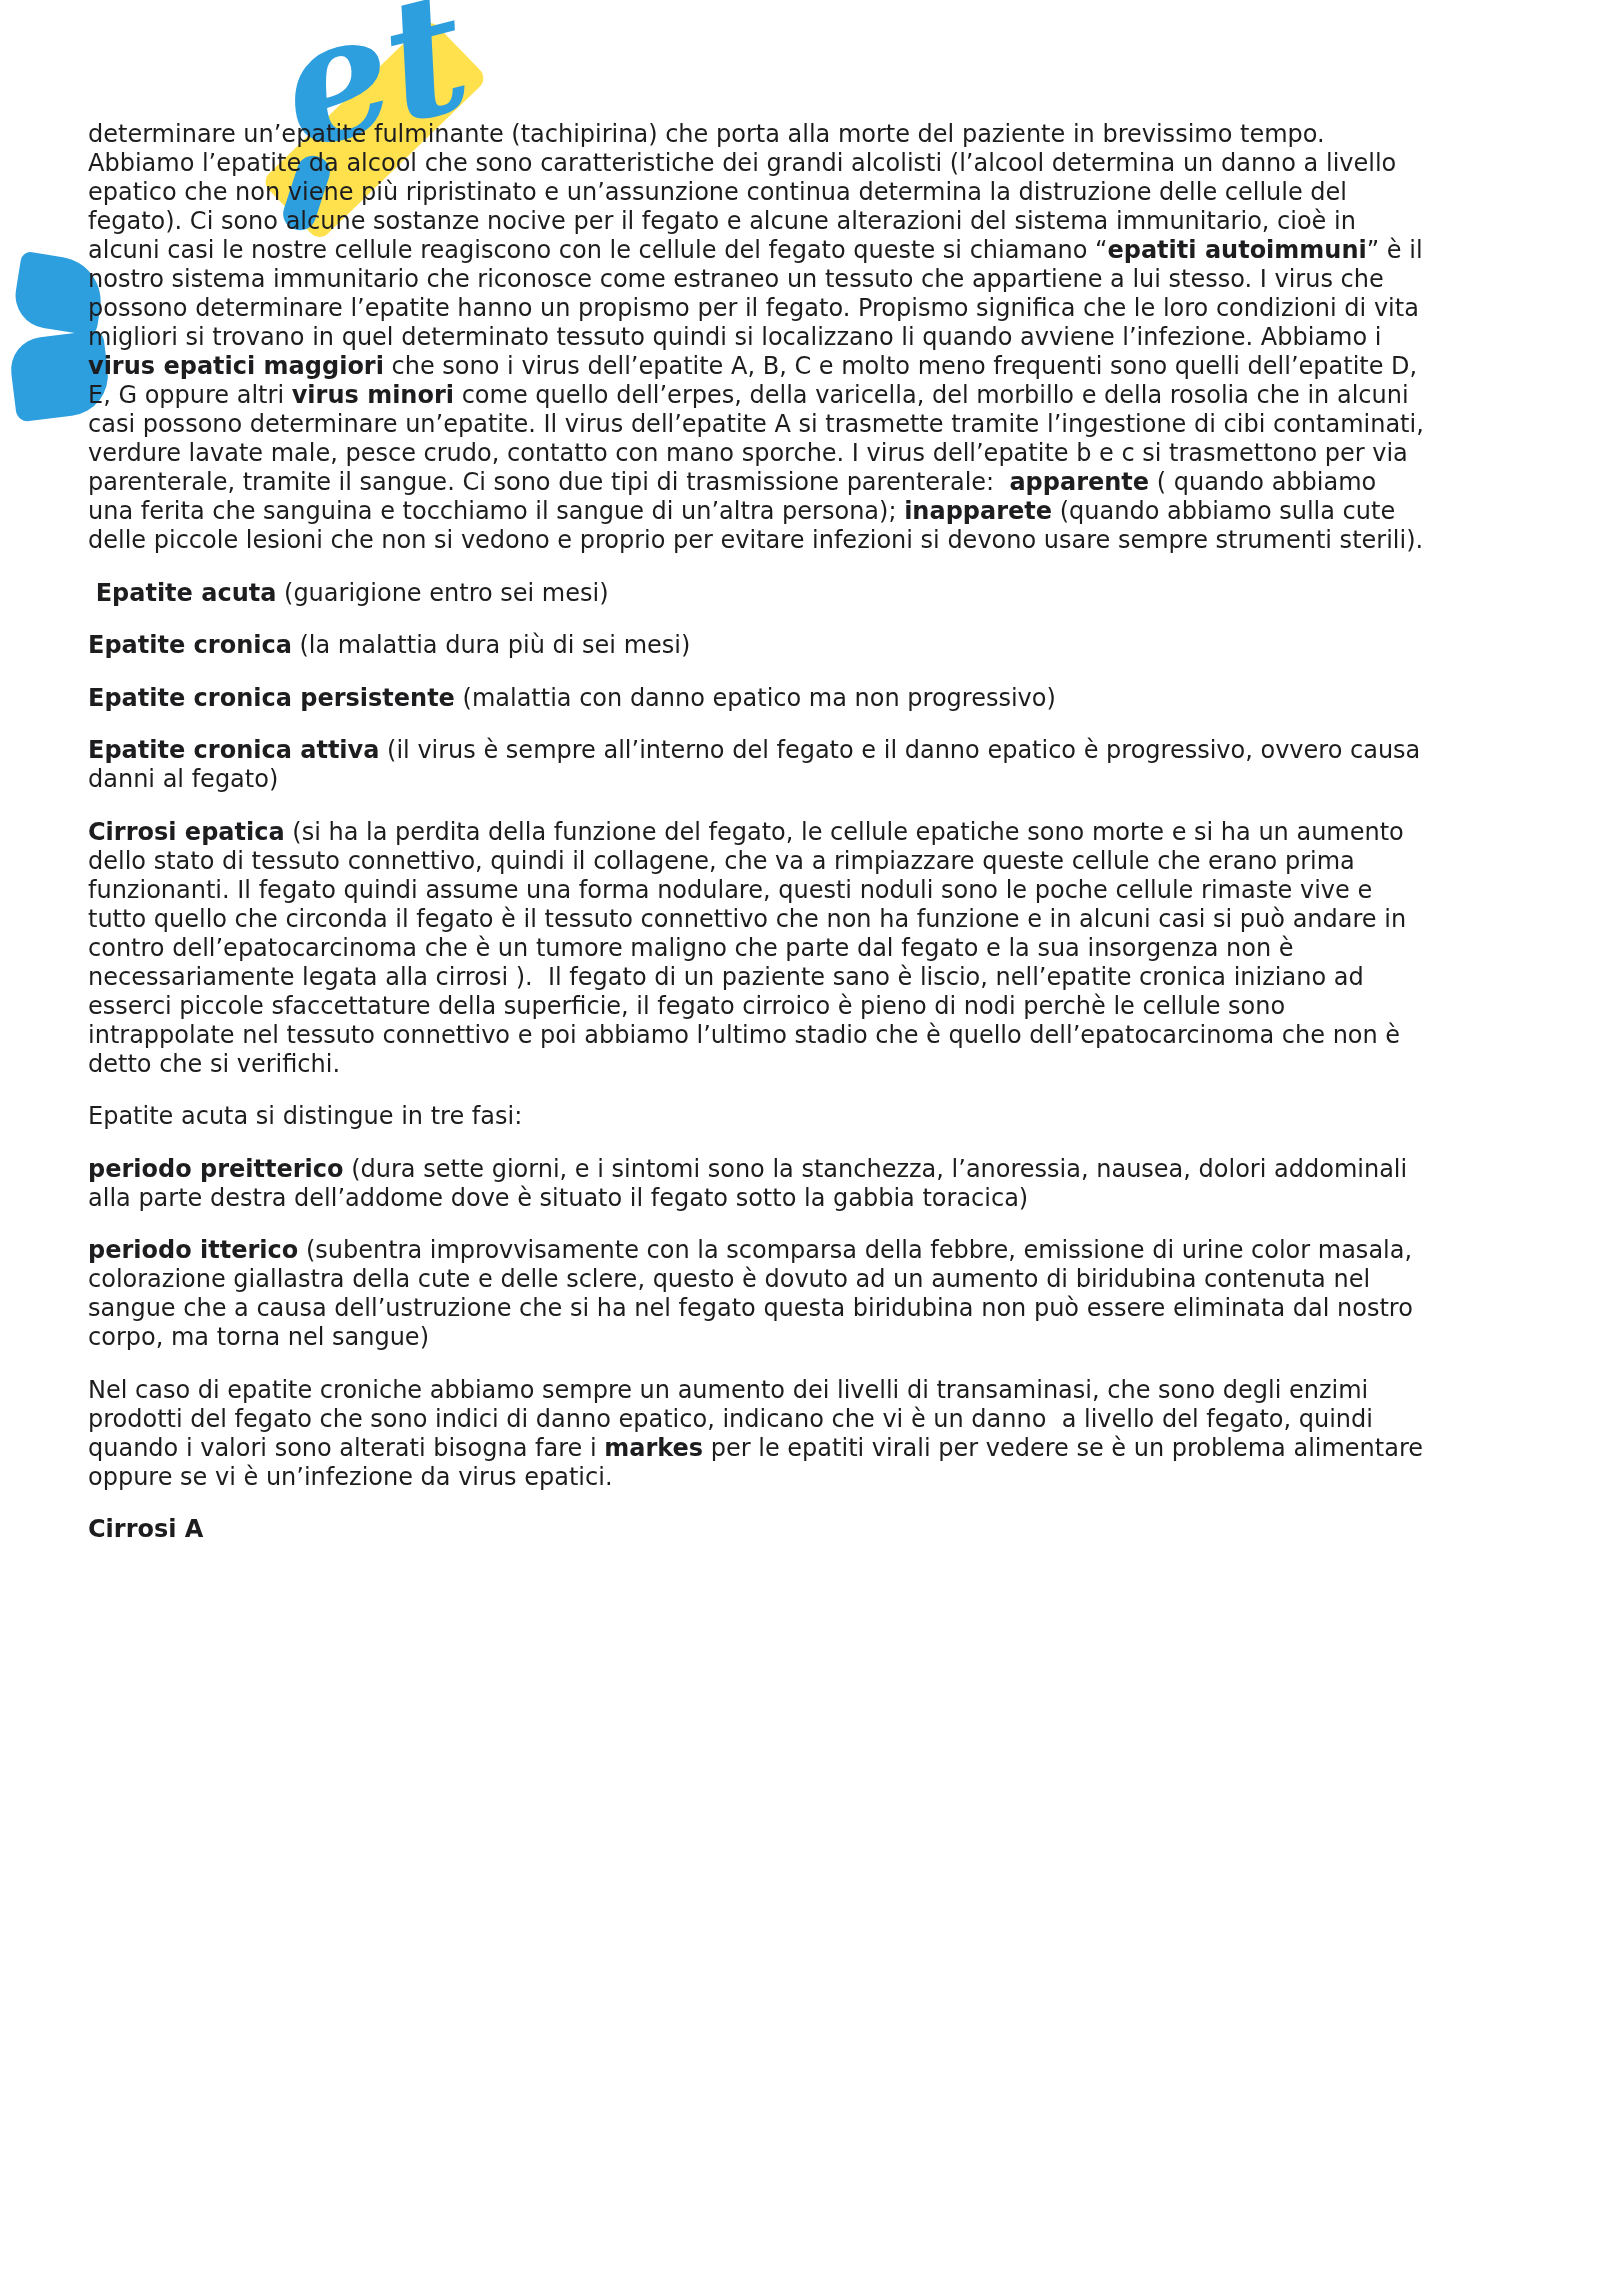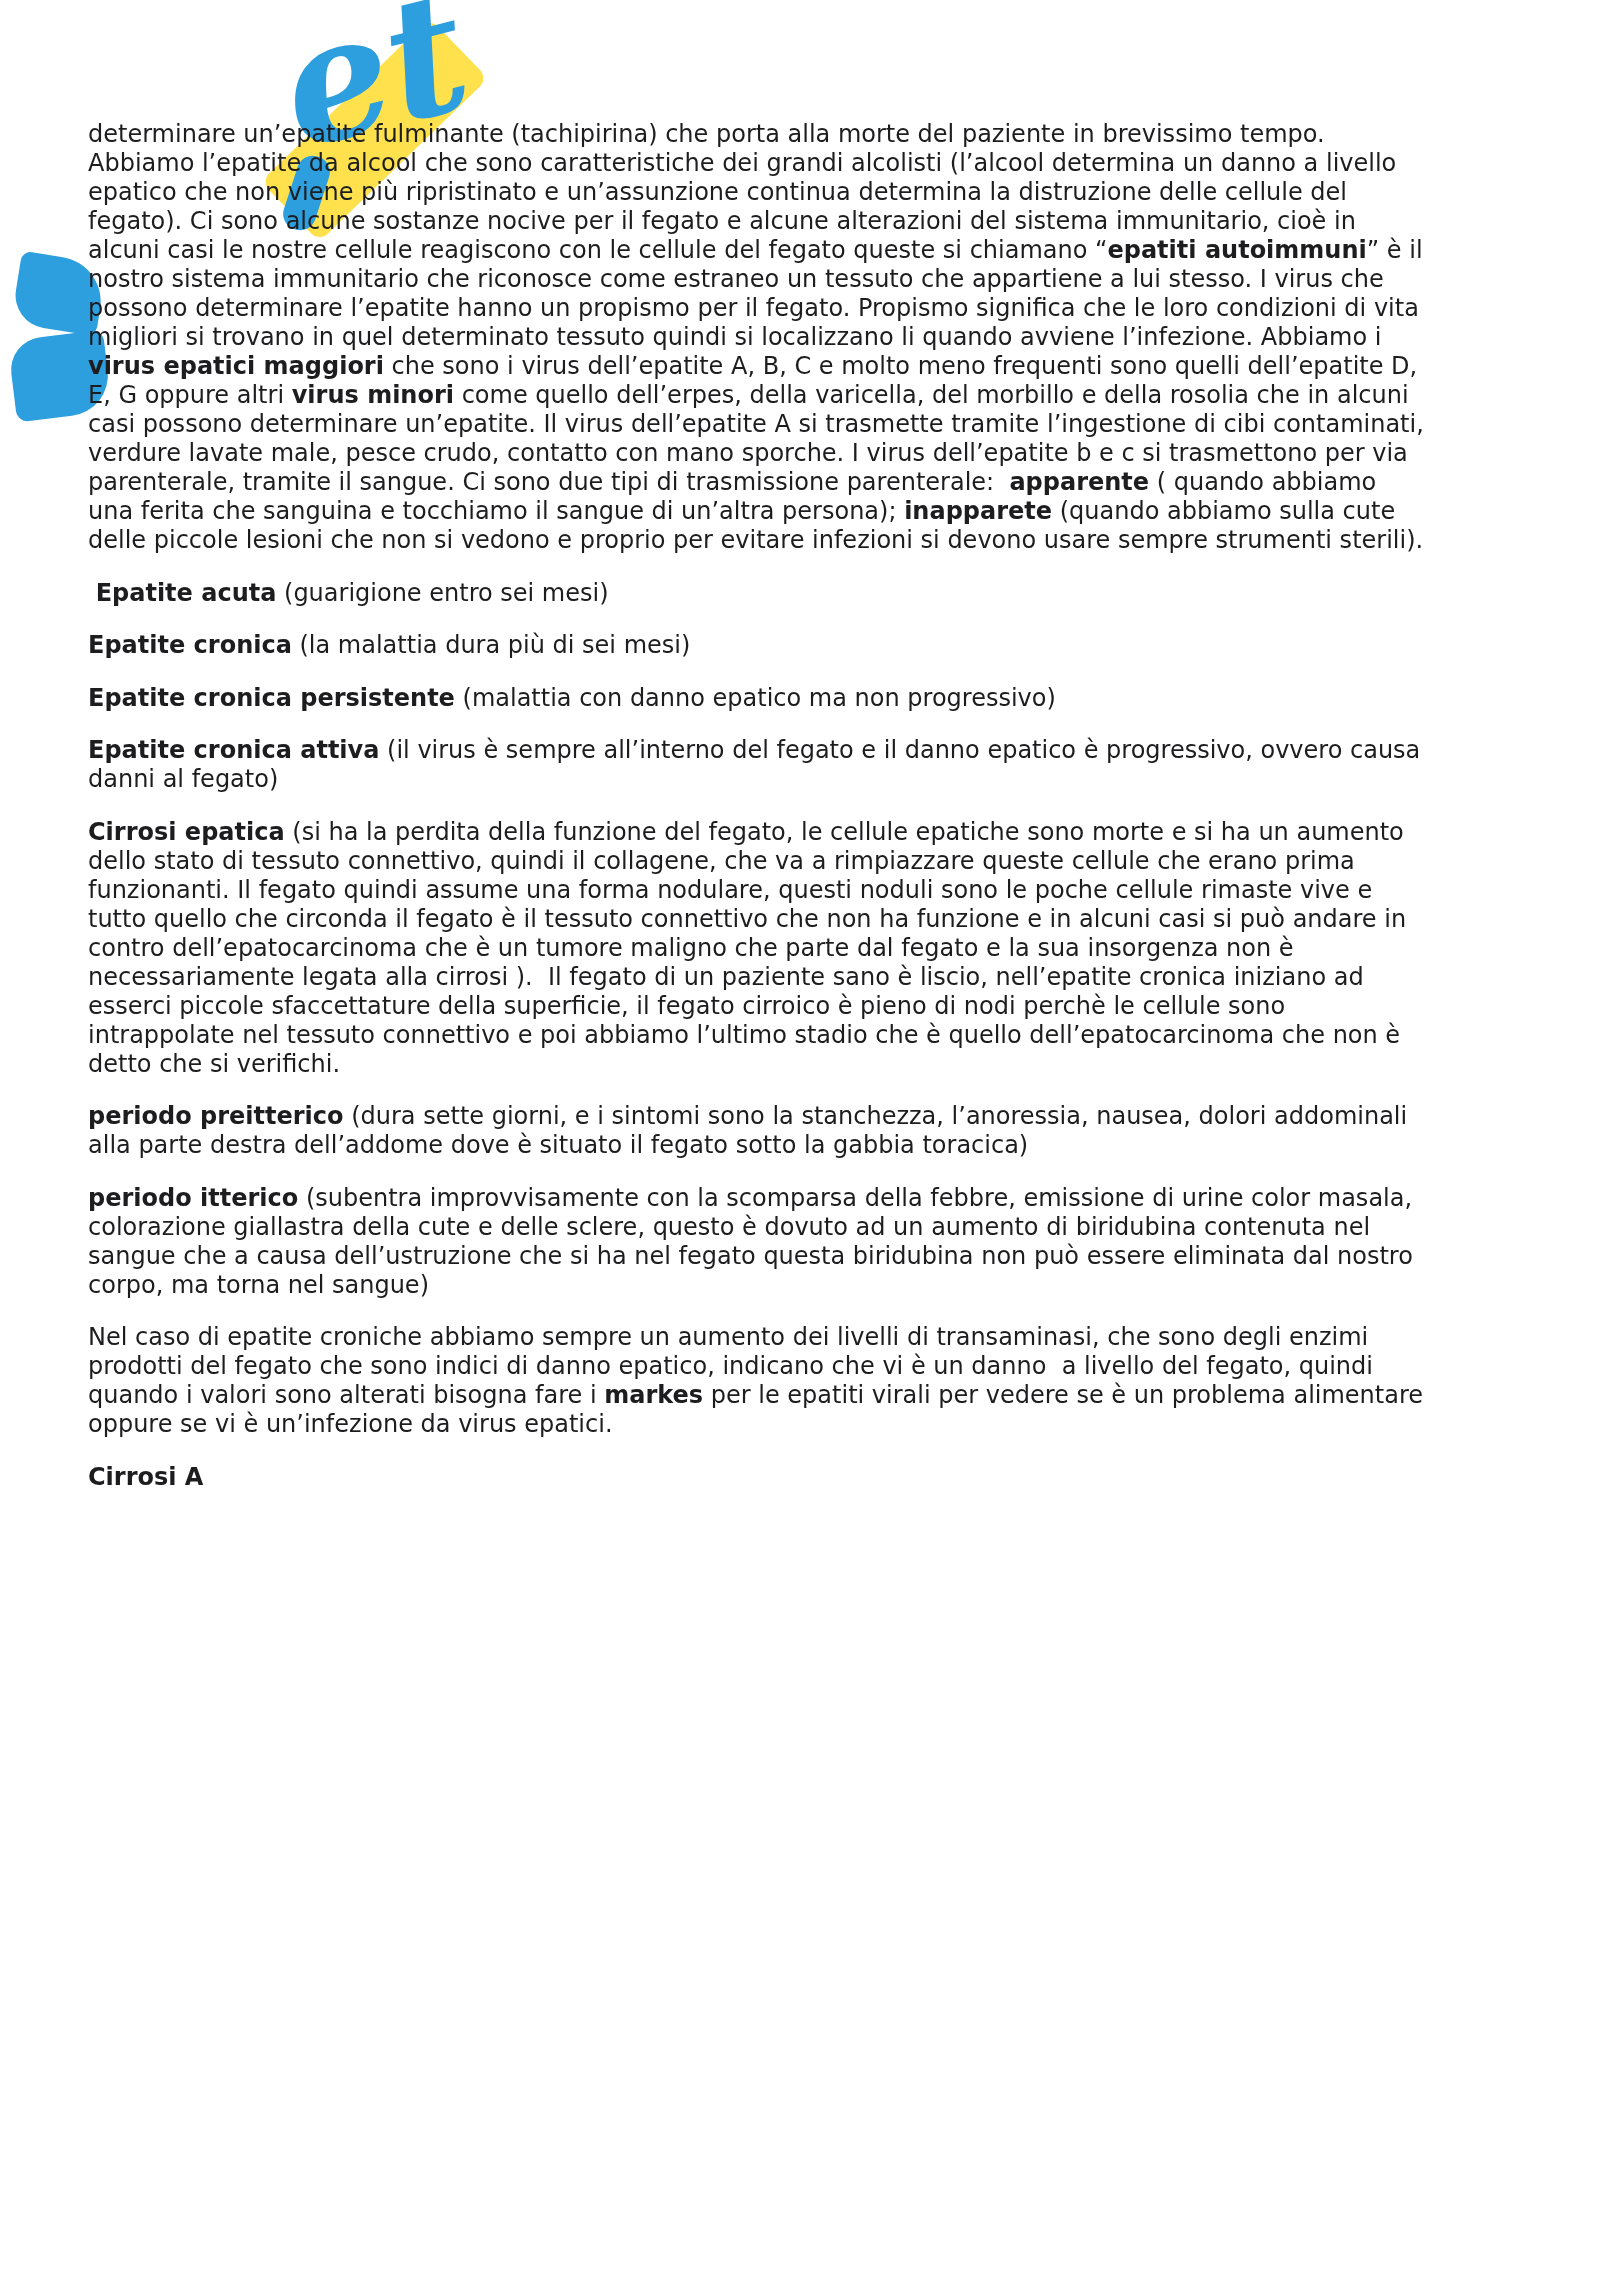--- a/index.html
+++ b/index.html
@@ -93,18 +93,19 @@
   <div class="wm-script" style="color: rgb(45, 158, 222);">et</div>
 </div>
 
 <div class="page-text" style="color: rgb(29, 29, 31);">
     <p><span>determinare un’epatite fulminante (tachipirina) che porta alla morte del paziente in brevissimo tempo. Abbiamo l’epatite da alcool che sono caratteristiche dei grandi alcolisti (l’alcool determina un danno a livello epatico che non viene più ripristinato e un’assunzione continua determina la distruzione delle cellule del fegato). Ci sono alcune sostanze nocive per il fegato e alcune alterazioni del sistema immunitario, cioè in alcuni casi le nostre cellule reagiscono con le cellule del fegato queste si chiamano “</span><span class="bold">epatiti autoimmuni</span><span>” è il nostro sistema immunitario che riconosce come estraneo un tessuto che appartiene a lui stesso. I virus che possono determinare l’epatite hanno un propismo per il fegato. Propismo significa che le loro condizioni di vita migliori si trovano in quel determinato tessuto quindi si localizzano li quando avviene l’infezione. Abbiamo i </span><span class="bold">virus epatici maggiori</span><span> che sono i virus dell’epatite A, B, C e molto meno frequenti sono quelli dell’epatite D, E, G oppure altri </span><span class="bold">virus minori</span><span> come quello dell’erpes, della varicella, del morbillo e della rosolia che in alcuni casi possono determinare un’epatite. Il virus dell’epatite A si trasmette tramite l’ingestione di cibi contaminati, verdure lavate male, pesce crudo, contatto con mano sporche. I virus dell’epatite b e c si trasmettono per via parenterale, tramite il sangue. Ci sono due tipi di trasmissione parenterale:  </span><span class="bold">apparente</span><span> ( quando abbiamo una ferita che sanguina e tocchiamo il sangue di un’altra persona); </span><span class="bold">inapparete</span><span> (quando abbiamo sulla cute delle piccole lesioni che non si vedono e proprio per evitare infezioni si devono usare sempre strumenti sterili).</span></p>
     <p><span> </span><span class="bold">Epatite acuta</span><span> (guarigione entro sei mesi)</span></p>
     <p><span class="bold">Epatite cronica</span><span> (la malattia dura più di sei mesi)</span></p>
     <p><span class="bold">Epatite cronica persistente</span><span> (malattia con danno epatico ma non progressivo)</span></p>
     <p><span class="bold">Epatite cronica attiva</span><span> (il virus è sempre all’interno del fegato e il danno epatico è progressivo, ovvero causa danni al fegato)</span></p>
     <p><span class="bold">Cirrosi epatica</span><span> (si ha la perdita della funzione del fegato, le cellule epatiche sono morte e si ha un aumento dello stato di tessuto connettivo, quindi il collagene, che va a rimpiazzare queste cellule che erano prima funzionanti. Il fegato quindi assume una forma nodulare, questi noduli sono le poche cellule rimaste vive e tutto quello che circonda il fegato è il tessuto connettivo che non ha funzione e in alcuni casi si può andare in contro dell’epatocarcinoma che è un tumore maligno che parte dal fegato e la sua insorgenza non è necessariamente legata alla cirrosi ).  Il fegato di un paziente sano è liscio, nell’epatite cronica iniziano ad esserci piccole sfaccettature della superficie, il fegato cirroico è pieno di nodi perchè le cellule sono intrappolate nel tessuto connettivo e poi abbiamo l’ultimo stadio che è quello dell’epatocarcinoma che non è detto che si verifichi.</span></p>
+    <p><span>Epatite acuta si distingue in tre fasi:</span></p>
     <p><span class="bold">periodo preitterico</span><span> (dura sette giorni, e i sintomi sono la stanchezza, l’anoressia, nausea, dolori addominali alla parte destra dell’addome dove è situato il fegato sotto la gabbia toracica)</span></p>
     <p><span class="bold">periodo itterico</span><span> (subentra improvvisamente con la scomparsa della febbre, emissione di urine color masala, colorazione giallastra della cute e delle sclere, questo è dovuto ad un aumento di biridubina contenuta nel sangue che a causa dell’ustruzione che si ha nel fegato questa biridubina non può essere eliminata dal nostro corpo, ma torna nel sangue)</span></p>
     <p><span>Nel caso di epatite croniche abbiamo sempre un aumento dei livelli di transaminasi, che sono degli enzimi prodotti del fegato che sono indici di danno epatico, indicano che vi è un danno  a livello del fegato, quindi quando i valori sono alterati bisogna fare i </span><span class="bold">markes</span><span> per le epatiti virali per vedere se è un problema alimentare oppure se vi è un’infezione da virus epatici.</span></p>
     <p><span class="bold">Cirrosi A</span></p>
   </div>
 
 
 </body></html>

